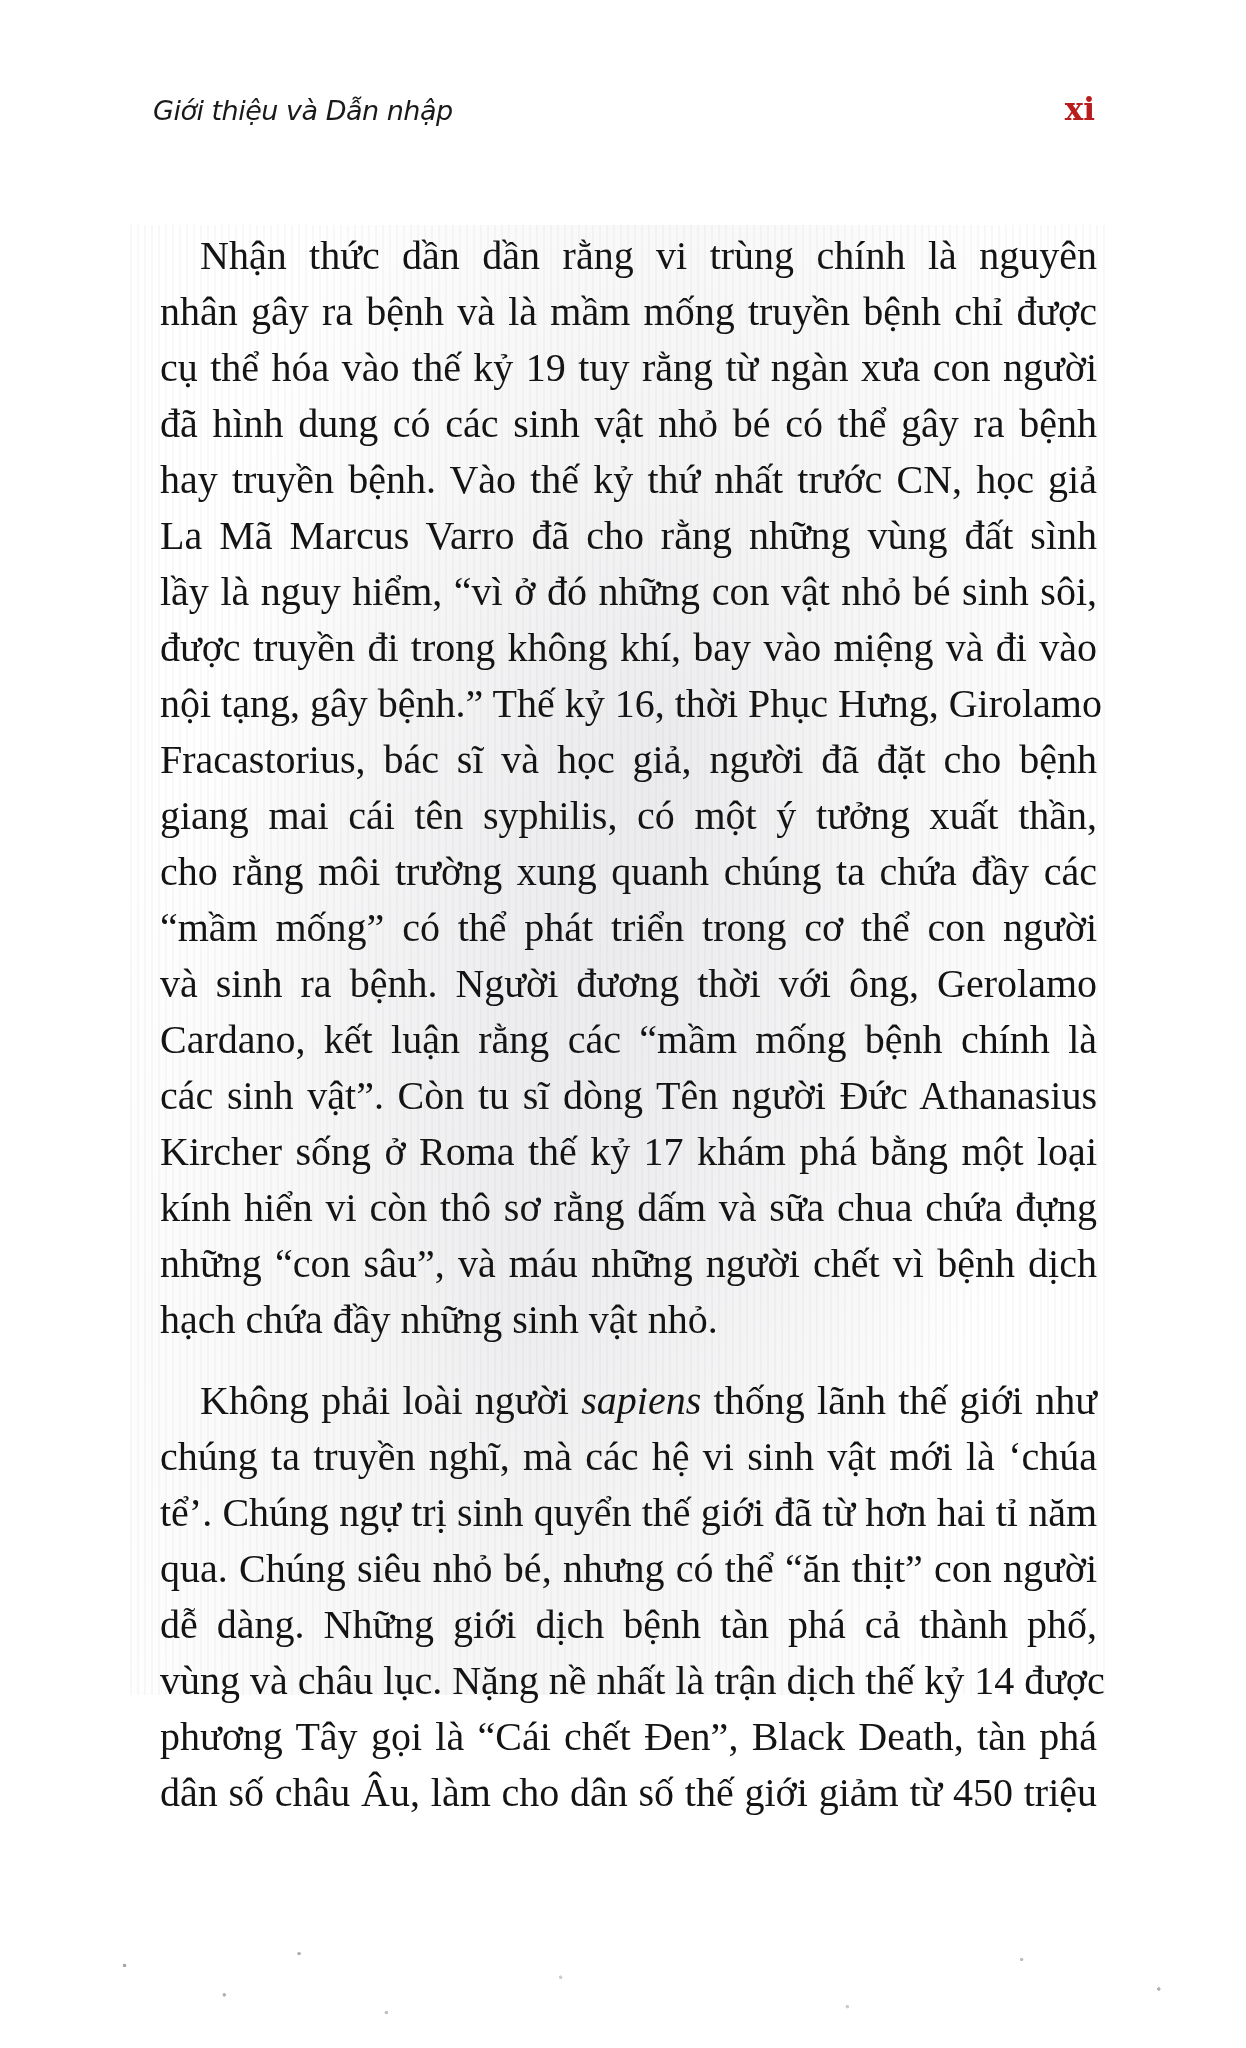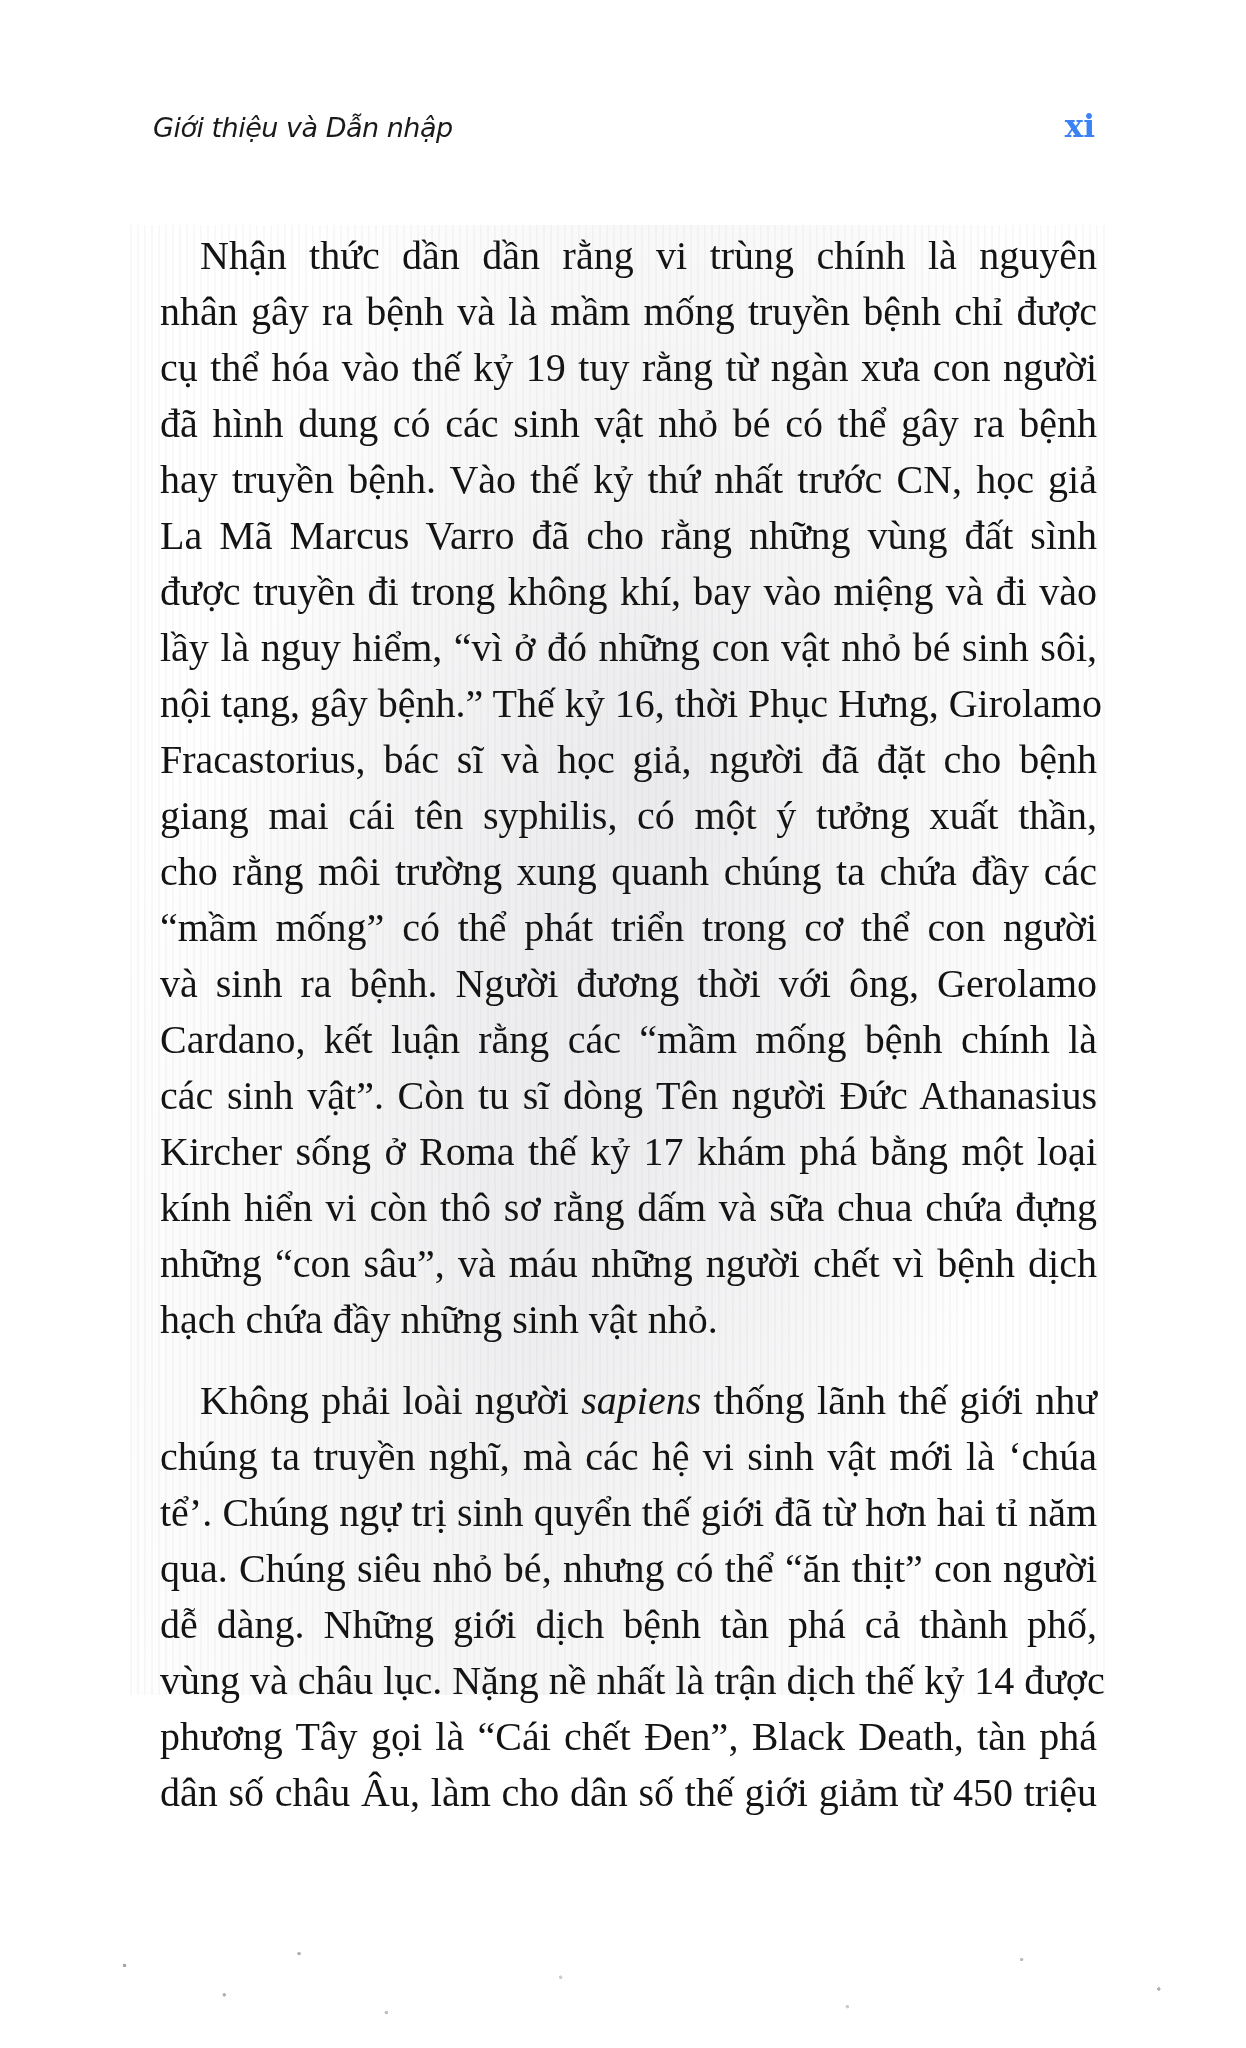--- a/index.html
+++ b/index.html
@@ -25,31 +25,31 @@
       radial-gradient(circle at 18% 55%, rgba(0,0,0,0.3) 0 1.5px, transparent 2px),
       radial-gradient(circle at 24% 20%, rgba(0,0,0,0.3) 0 1.5px, transparent 2px),
       radial-gradient(circle at 31% 70%, rgba(0,0,0,0.25) 0 1.5px, transparent 2px),
       radial-gradient(circle at 45% 40%, rgba(0,0,0,0.2) 0 1.5px, transparent 2px),
       radial-gradient(circle at 68% 65%, rgba(0,0,0,0.2) 0 1.5px, transparent 2px),
       radial-gradient(circle at 82% 25%, rgba(0,0,0,0.25) 0 1.5px, transparent 2px),
       radial-gradient(circle at 93% 50%, rgba(0,0,0,0.3) 0 1.5px, transparent 2px);
     pointer-events: none;
   }
   .running-head {
-    position: absolute; left: 153px; top: 112px; width: 944px; height: 40px;
+    position: absolute; left: 153px; top: 95px; width: 944px; height: 40px;
   }
   .head-title {
     position: absolute; left: 0; top: 0;
     font-family: "DejaVu Sans", sans-serif; font-style: italic;
     font-size: 27px; color: #1a1a1a; letter-spacing: -0.5px;
   }
   .head-page {
     position: absolute; right: 2px; top: -4px;
     font-family: "DejaVu Serif", serif; font-weight: bold;
-    font-size: 31px; color: #3b82f6;
+    font-size: 31px; color: #b91c1c;
   }
   .body-text {
     position: absolute; left: 160px; top: 228px; width: 937px;
   }
   .para { margin: 0; }
   .para + .para { margin-top: 25px; }
   .line {
     display: block;
     height: 56px; line-height: 56px;
     font-size: 40px;
@@ -73,22 +73,22 @@
 </header>
 
 <main class="body-text">
   <div class="para">
     <span class="line indent" style="white-space: nowrap; word-spacing: 0px;">Nhận thức dần dần rằng vi trùng chính là nguyên</span>
     <span class="line" style="white-space: nowrap; word-spacing: 0px;">nhân gây ra bệnh và là mầm mống truyền bệnh chỉ được</span>
     <span class="line" style="white-space: nowrap; word-spacing: 0px;">cụ thể hóa vào thế kỷ 19 tuy rằng từ ngàn xưa con người</span>
     <span class="line" style="white-space: nowrap; word-spacing: 0px;">đã hình dung có các sinh vật nhỏ bé có thể gây ra bệnh</span>
     <span class="line" style="white-space: nowrap; word-spacing: 0px;">hay truyền bệnh. Vào thế kỷ thứ nhất trước CN, học giả</span>
     <span class="line" style="white-space: nowrap; word-spacing: 0px;">La Mã Marcus Varro đã cho rằng những vùng đất sình</span>
+    <span class="line" style="white-space: nowrap; word-spacing: 0px;">lầy là nguy hiểm, “vì ở đó những con vật nhỏ bé sinh sôi,</span>
     <span class="line" style="white-space: nowrap; word-spacing: 0px;">được truyền đi trong không khí, bay vào miệng và đi vào</span>
-    <span class="line" style="white-space: nowrap; word-spacing: 0px;">lầy là nguy hiểm, “vì ở đó những con vật nhỏ bé sinh sôi,</span>
     <span class="line" style="white-space: nowrap; word-spacing: 0px;">nội tạng, gây bệnh.” Thế kỷ 16, thời Phục Hưng, Girolamo</span>
     <span class="line" style="white-space: nowrap; word-spacing: 0px;">Fracastorius, bác sĩ và học giả, người đã đặt cho bệnh</span>
     <span class="line" style="white-space: nowrap; word-spacing: 0px;">giang mai cái tên syphilis, có một ý tưởng xuất thần,</span>
     <span class="line" style="white-space: nowrap; word-spacing: 0px;">cho rằng môi trường xung quanh chúng ta chứa đầy các</span>
     <span class="line" style="white-space: nowrap; word-spacing: 0px;">“mầm mống” có thể phát triển trong cơ thể con người</span>
     <span class="line" style="white-space: nowrap; word-spacing: 0px;">và sinh ra bệnh. Người đương thời với ông, Gerolamo</span>
     <span class="line" style="white-space: nowrap; word-spacing: 0px;">Cardano, kết luận rằng các “mầm mống bệnh chính là</span>
     <span class="line" style="white-space: nowrap; word-spacing: 0px;">các sinh vật”. Còn tu sĩ dòng Tên người Đức Athanasius</span>
     <span class="line" style="white-space: nowrap; word-spacing: 0px;">Kircher sống ở Roma thế kỷ 17 khám phá bằng một loại</span>
     <span class="line" style="white-space: nowrap; word-spacing: 0px;">kính hiển vi còn thô sơ rằng dấm và sữa chua chứa đựng</span>

